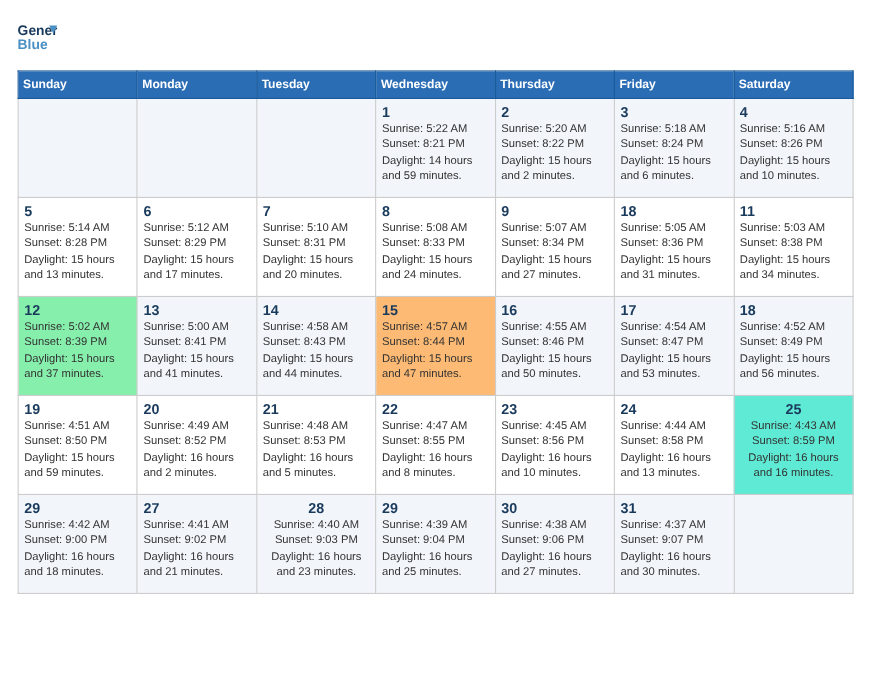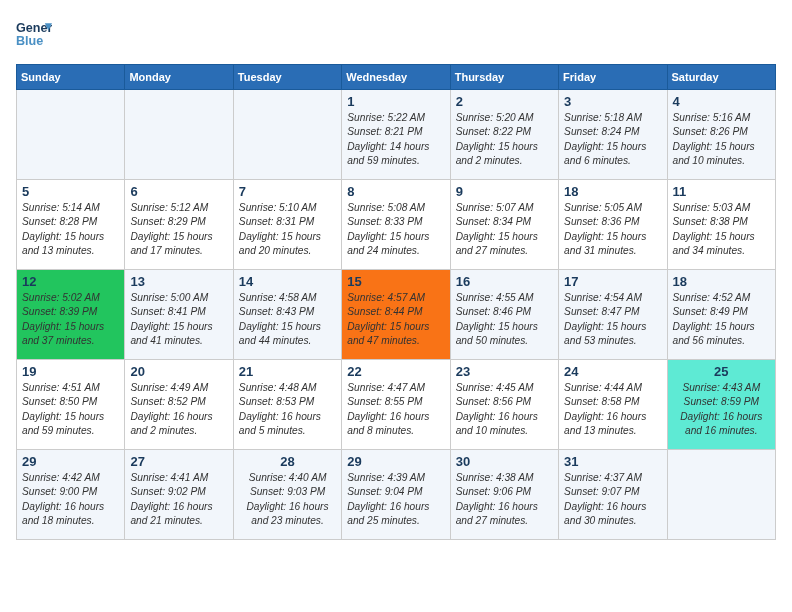--- a/index.html
+++ b/index.html
@@ -70,21 +70,20 @@
       font-size: 13px;
       font-weight: bold;
       color: #1a3a5c;
       display: block;
       margin-bottom: 2px;
     }
     .cell-text {
       font-size: 10.2px;
       line-height: 1.4;
       color: #333;
-      font-style: italic;
     }
   </style>
 </head>
 <body>
 
 <div class="header-area">
   <div class="logo">
     <svg class="logo-icon" viewBox="0 0 40 40">
       <text x="0" y="18" font-size="14" font-weight="bold" fill="#1a3a5c">General</text>
       <text x="0" y="32" font-size="14" font-weight="bold" fill="#4a90c4">Blue</text>
@@ -188,42 +187,42 @@
         </td>
         <td style="background: rgb(255, 255, 255);">
           <span class="day-num">11</span>
           <div class="cell-text">Sunrise: 5:03 AM
 Sunset: 8:38 PM
 Daylight: 15 hours
 and 34 minutes.</div>
         </td>
       </tr>
       <tr>
-        <td style="background: #22c55e; margin-top: 28px;">
+        <td style="background: #86efac; margin-top: 28px;">
           <span class="day-num">12</span>
           <div class="cell-text">Sunrise: 5:02 AM
 Sunset: 8:39 PM
 Daylight: 15 hours
 and 37 minutes.</div>
         </td>
         <td style="background: rgb(242, 246, 251);">
           <span class="day-num">13</span>
           <div class="cell-text">Sunrise: 5:00 AM
 Sunset: 8:41 PM
 Daylight: 15 hours
 and 41 minutes.</div>
         </td>
         <td style="background: rgb(242, 246, 251);">
           <span class="day-num">14</span>
           <div class="cell-text">Sunrise: 4:58 AM
 Sunset: 8:43 PM
 Daylight: 15 hours
 and 44 minutes.</div>
         </td>
-        <td style="background: #f97316;">
+        <td style="background: #fdba74;">
           <span class="day-num">15</span>
           <div class="cell-text">Sunrise: 4:57 AM
 Sunset: 8:44 PM
 Daylight: 15 hours
 and 47 minutes.</div>
         </td>
         <td style="background: rgb(242, 246, 251);">
           <span class="day-num">16</span>
           <div class="cell-text">Sunrise: 4:55 AM
 Sunset: 8:46 PM

